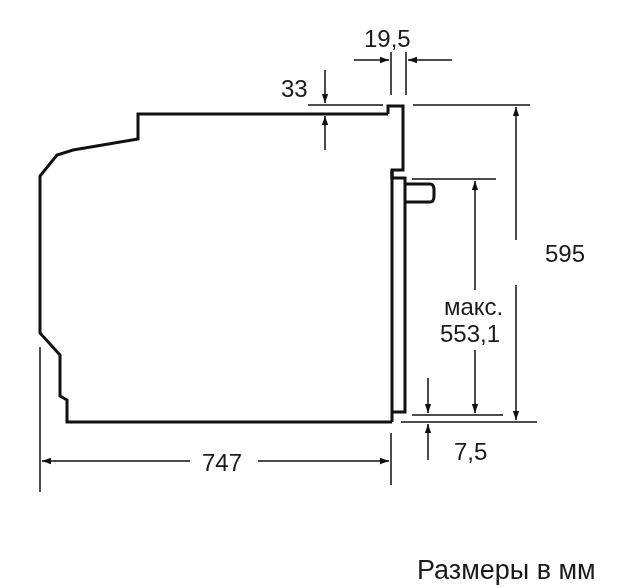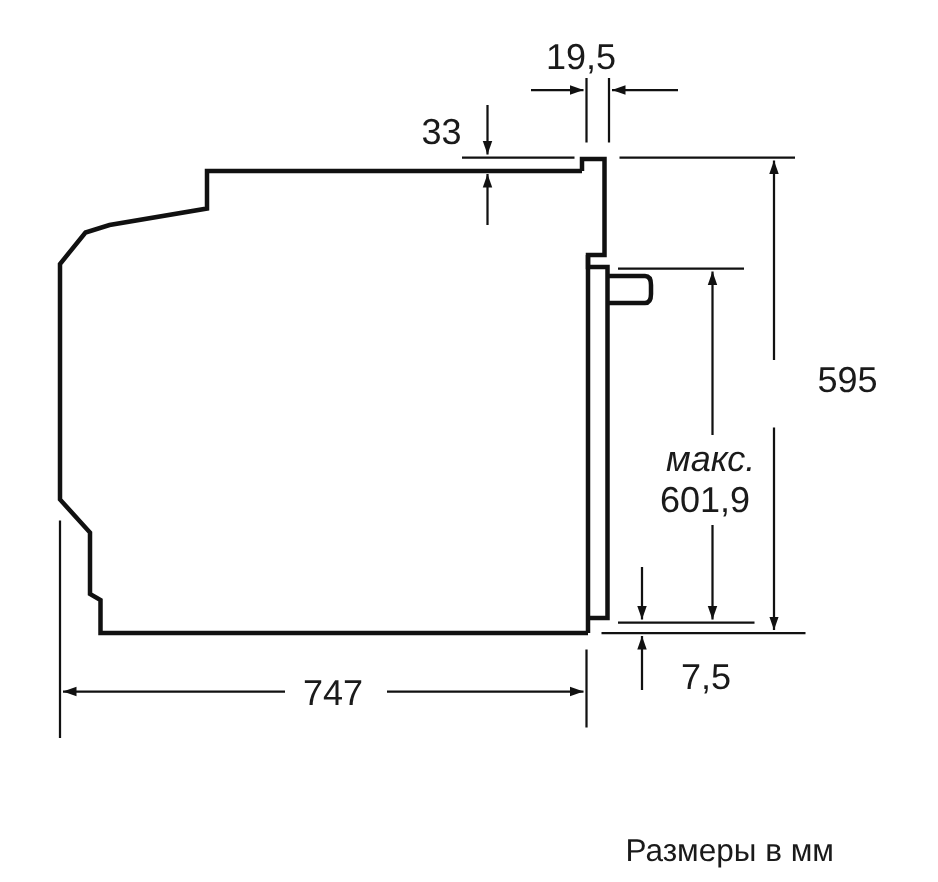--- a/index.html
+++ b/index.html
@@ -1,20 +1,20 @@
 <!DOCTYPE html>
 <html><head>
 <meta charset="utf-8">
 <style>
   html,body{margin:0;padding:0;background:#ffffff;}
   #canvas{position:relative;width:625px;height:588px;background:#ffffff;overflow:hidden;}
   svg{position:absolute;left:0;top:0;}
   .lbl{position:absolute;font-family:"Liberation Sans",sans-serif;color:#1a1a1a;white-space:nowrap;line-height:1;}
   .dim{font-size:24px;}
-  .cap{font-size:21px;}
+  .cap{font-size:27px;}
 </style>
 </head>
 <body>
 
 <div id="canvas">
   <svg width="625" height="588" viewBox="0 0 625 588">
     <defs>
       <marker id="ah" viewBox="0 0 10 10" refX="10" refY="5" markerWidth="9" markerHeight="9" orient="auto-start-reverse" markerUnits="userSpaceOnUse">
         <path d="M0,1.5 L10,5 L0,8.5 Z" fill="#111"></path>
       </marker>
@@ -52,18 +52,18 @@
 
     <line x1="40" y1="347" x2="40" y2="492" stroke="#111" stroke-width="1.5"></line>
     <line x1="391" y1="433" x2="391" y2="485" stroke="#111" stroke-width="1.5"></line>
     <line x1="190" y1="461" x2="42" y2="461" stroke="#111" stroke-width="1.5" marker-end="url(#ah)"></line>
     <line x1="258" y1="461" x2="389" y2="461" stroke="#111" stroke-width="1.5" marker-end="url(#ah)"></line>
   </svg>
 
   <span class="lbl dim" style="left:364px;top:27px;">19,5</span>
   <span class="lbl dim" style="left:281px;top:77px;">33</span>
   <span class="lbl dim" style="left:518px;top:242px;margin-left:27px;">595</span>
-  <span class="lbl dim" style="left:444px;top:295px;font-style:italic;">макс.</span>
-  <span class="lbl dim" style="left:440px;top:322px;">601,9</span>
+  <span class="lbl dim" style="left:444px;top:295px;">макс.</span>
+  <span class="lbl dim" style="left:440px;top:322px;">553,1</span>
   <span class="lbl dim" style="left:454px;top:440px;">7,5</span>
   <span class="lbl dim" style="left:202px;top:451px;">747</span>
   <span class="lbl cap" style="left:417px;top:557px;">Размеры в мм</span>
 </div>
 
 </body></html>

